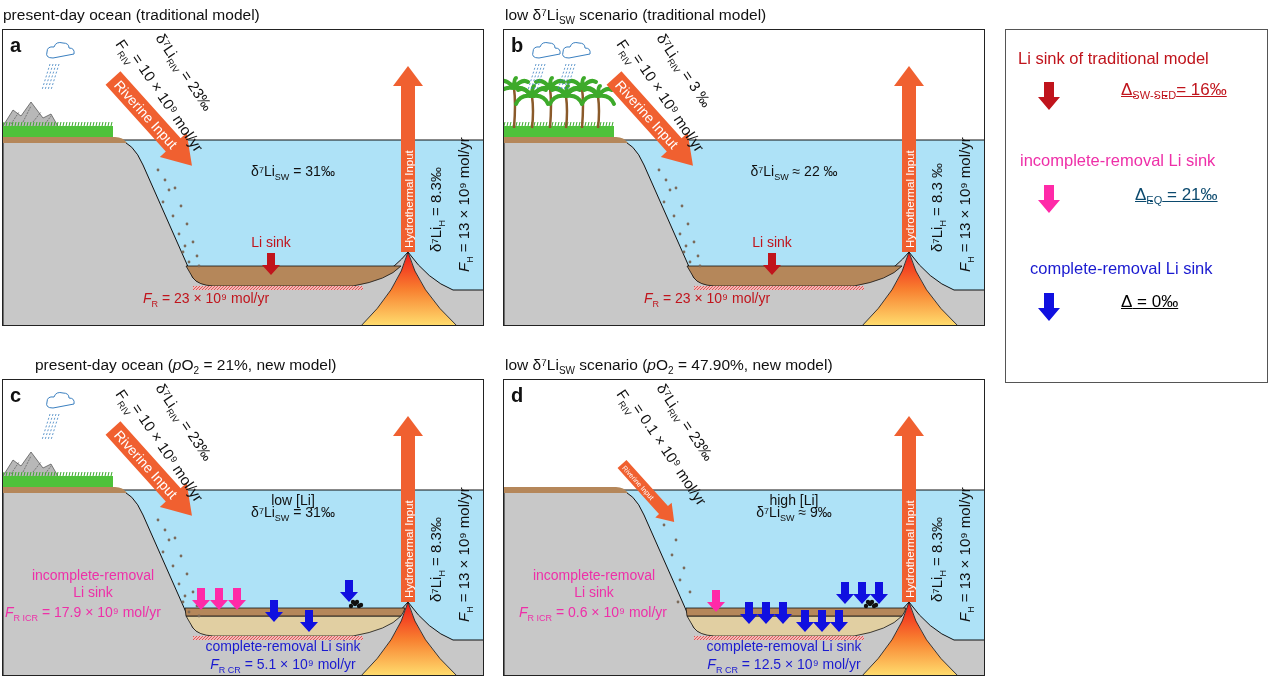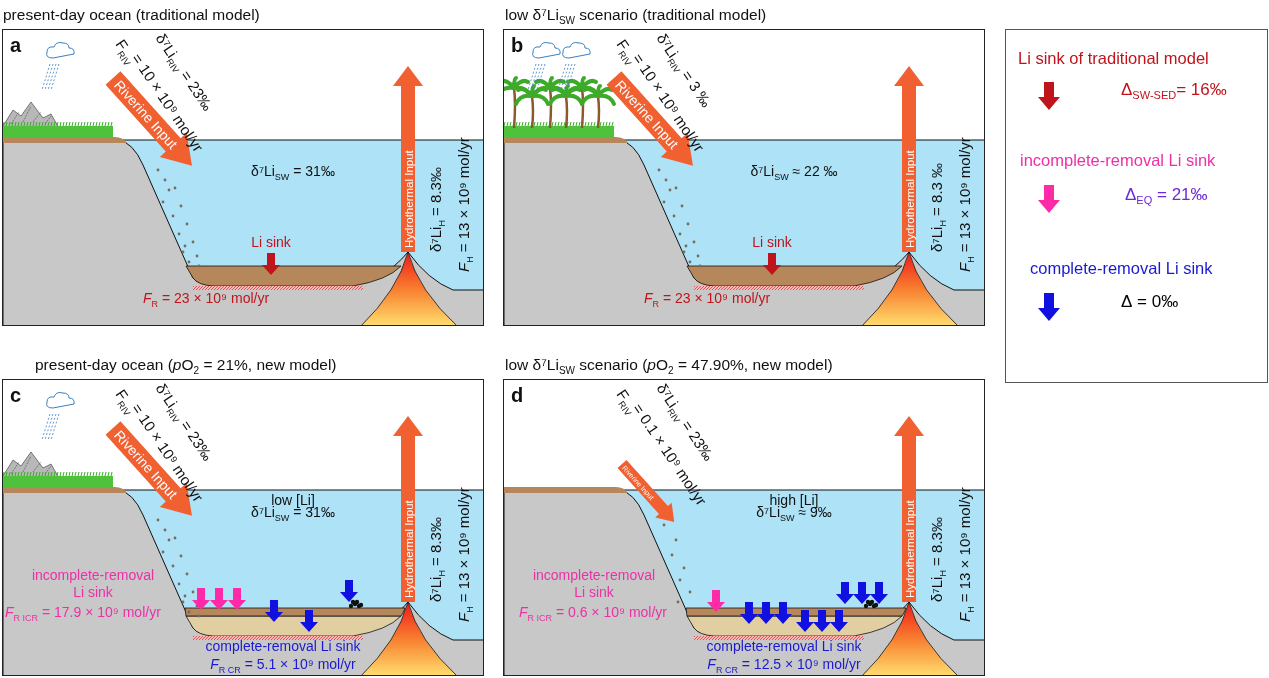--- a/index.html
+++ b/index.html
@@ -2,21 +2,21 @@
 <html><head>
 <meta charset="utf-8">
 <style>
   html,body{margin:0;padding:0;background:#fff;}
   body{width:1269px;height:678px;position:relative;overflow:hidden;font-family:"Liberation Sans",sans-serif;}
   .ptitle{position:absolute;font-size:15.5px;color:#111;white-space:nowrap;}
   .panel{position:absolute;width:482px;height:297px;border:1px solid #222;box-sizing:border-box;background:#fff;overflow:hidden;}
   .panel svg{position:absolute;left:0;top:0;}
   .legend{position:absolute;left:1005px;top:29px;width:263px;height:354px;border:1px solid #555;box-sizing:border-box;background:#fff;}
   .lg-title{position:absolute;font-size:16.5px;white-space:nowrap;}
-  .lg-val{position:absolute;font-size:17px;white-space:nowrap;}
+  .lg-val{position:absolute;font-size:17px;white-space:nowrap;text-decoration:underline;}
   .lg-val sub{font-size:11px;}
   .lg-arrow{position:absolute;}
 </style>
 </head>
 <body>
 
 <div class="ptitle" style="left:3px;top:6px;">present-day ocean (traditional model)</div>
 <div class="ptitle" style="left:505px;top:6px;"><span>low δ⁷Li</span><sub style="font-size:10px;">SW</sub><span> scenario (traditional model)</span></div>
 <div class="ptitle" style="left:3px;top:356px;margin-left:32px;"><span>present-day ocean (</span><i>p</i><span>O</span><sub style="font-size:10px;">2</sub><span> = 21%, new model)</span></div>
 <div class="ptitle" style="left:505px;top:356px;"><span>low δ⁷Li</span><sub style="font-size:10px;">SW</sub><span> scenario (</span><i>p</i><span>O</span><sub style="font-size:10px;">2</sub><span> = 47.90%, new model)</span></div>
@@ -448,20 +448,20 @@
   <div class="lg-title" style="left:12px;top:19px;color:#c0141c;">Li sink of traditional model</div>
   <svg class="lg-arrow" style="left:32px;top:52px;" width="22" height="28">
       <polygon points="6,0 16,0 16,15 22,15 11,28 0,15 6,15" fill="#c0141c"></polygon>
     </svg>
   <div class="lg-val" style="left:115px;top:50px;color:#c0141c;"><span>Δ</span><sub>SW-SED</sub><span>= 16‰</span></div>
 
   <div class="lg-title" style="left:14px;top:121px;color:#ee2fa8;text-align:center;">incomplete-removal Li sink</div>
   <svg class="lg-arrow" style="left:32px;top:155px;" width="22" height="28">
       <polygon points="6,0 16,0 16,15 22,15 11,28 0,15 6,15" fill="#ff2aa8"></polygon>
     </svg>
-  <div class="lg-val" style="left:119px;top:155px;color:#6d28d9;"><span>Δ</span><sub>EQ</sub><span> = 21‰</span></div>
+  <div class="lg-val" style="left:129px;top:155px;color:#0c4a6e;"><span>Δ</span><sub>EQ</sub><span> = 21‰</span></div>
 
   <div class="lg-title" style="left:24px;top:229px;color:#1a1ad0;">complete-removal Li sink</div>
   <svg class="lg-arrow" style="left:32px;top:263px;" width="22" height="28">
       <polygon points="6,0 16,0 16,15 22,15 11,28 0,15 6,15" fill="#1010e0"></polygon>
     </svg>
   <div class="lg-val" style="left:115px;top:262px;color:#000000;"><span>Δ</span><sub></sub><span> = 0‰</span></div>
 </div>
 
 </body></html>

